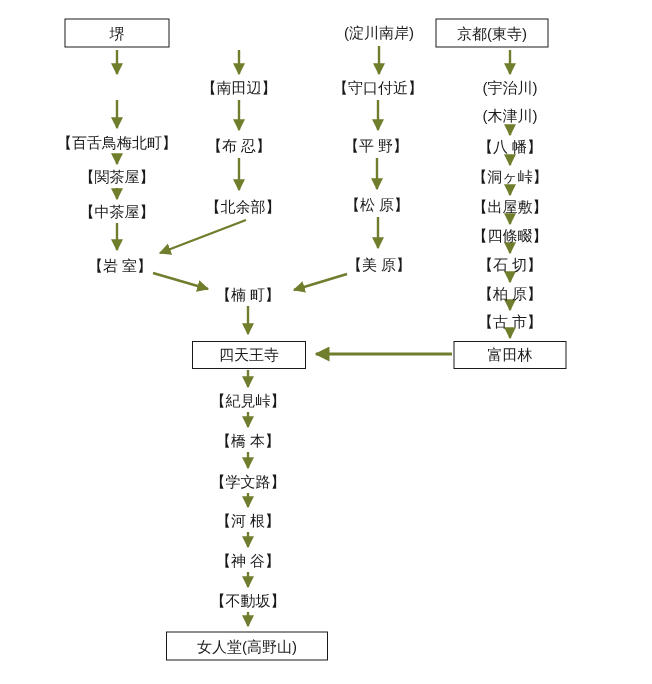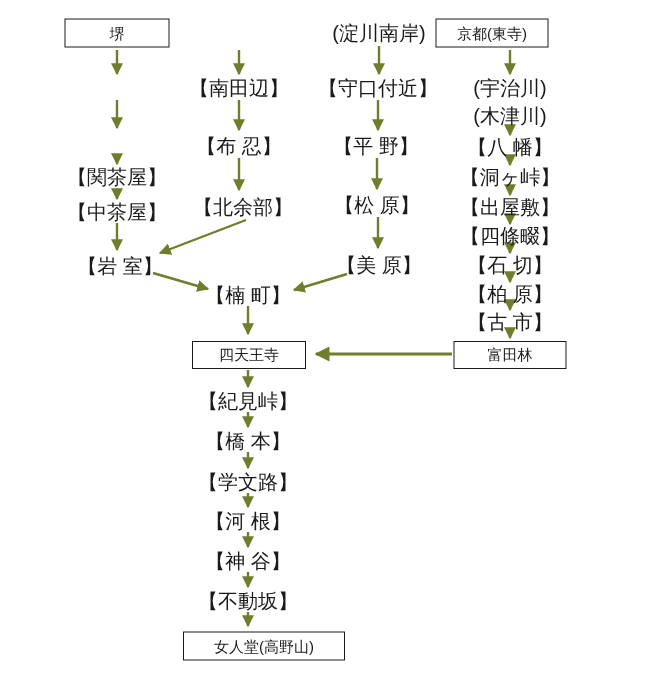--- a/index.html
+++ b/index.html
@@ -11,21 +11,21 @@
   .canvas {
     position: relative;
     width: 652px; height: 684px;
     background: #ffffff;
     overflow: hidden;
   }
   .node {
     position: absolute;
     transform: translate(-50%, -50%);
     white-space: nowrap;
-    font-size: 20px;
+    font-size: 15px;
     line-height: 1.15;
     color: #1a1a1a;
     text-align: center;
   }
   .box {
     border: 1.5px solid #1a1a1a;
     background: #ffffff;
     display: flex;
     align-items: center;
     justify-content: center;
@@ -89,20 +89,21 @@
     <line x1="248" y1="370" x2="248" y2="387" marker-end="url(#ah)"></line>
     <line x1="248" y1="412" x2="248" y2="427" marker-end="url(#ah)"></line>
     <line x1="248" y1="452" x2="248" y2="468" marker-end="url(#ah)"></line>
     <line x1="248" y1="493" x2="248" y2="507" marker-end="url(#ah)"></line>
     <line x1="248" y1="532" x2="248" y2="547" marker-end="url(#ah)"></line>
     <line x1="248" y1="572" x2="248" y2="587" marker-end="url(#ah)"></line>
     <line x1="248" y1="612" x2="248" y2="626" marker-end="url(#ah)"></line>
   </svg>
 
   <div class="node box" style="left:117px;top:33px;width:103px;height:27px">堺</div>
+  <div class="node" style="left:117px;top:143px">【百舌鳥梅北町】</div>
   <div class="node" style="left:117px;top:177px">【関茶屋】</div>
   <div class="node" style="left:117px;top:212px">【中茶屋】</div>
   <div class="node" style="left:120px;top:266px">【岩 室】</div>
 
   <div class="node" style="left:239px;top:88px">【南田辺】</div>
   <div class="node" style="left:239px;top:146px">【布 忍】</div>
   <div class="node" style="left:243px;top:207px">【北余部】</div>
 
   <div class="node" style="left:379px;top:33px">(淀川南岸)</div>
   <div class="node" style="left:378px;top:88px">【守口付近】</div>
@@ -123,15 +124,15 @@
   <div class="node box" style="left:510px;top:355px;width:111px;height:26px">富田林</div>
 
   <div class="node" style="left:248px;top:295px">【楠 町】</div>
   <div class="node box" style="left:249px;top:355px;width:112px;height:26px">四天王寺</div>
   <div class="node" style="left:248px;top:401px">【紀見峠】</div>
   <div class="node" style="left:248px;top:441px">【橋 本】</div>
   <div class="node" style="left:248px;top:482px">【学文路】</div>
   <div class="node" style="left:248px;top:521px">【河 根】</div>
   <div class="node" style="left:248px;top:561px">【神 谷】</div>
   <div class="node" style="left:248px;top:601px">【不動坂】</div>
-  <div class="node box" style="left:264px;top:646px;width:160px;height:27px">女人堂(高野山)</div>
+  <div class="node box" style="left:247px;top:646px;width:160px;height:27px">女人堂(高野山)</div>
 
 </div>
 
 </body></html>

